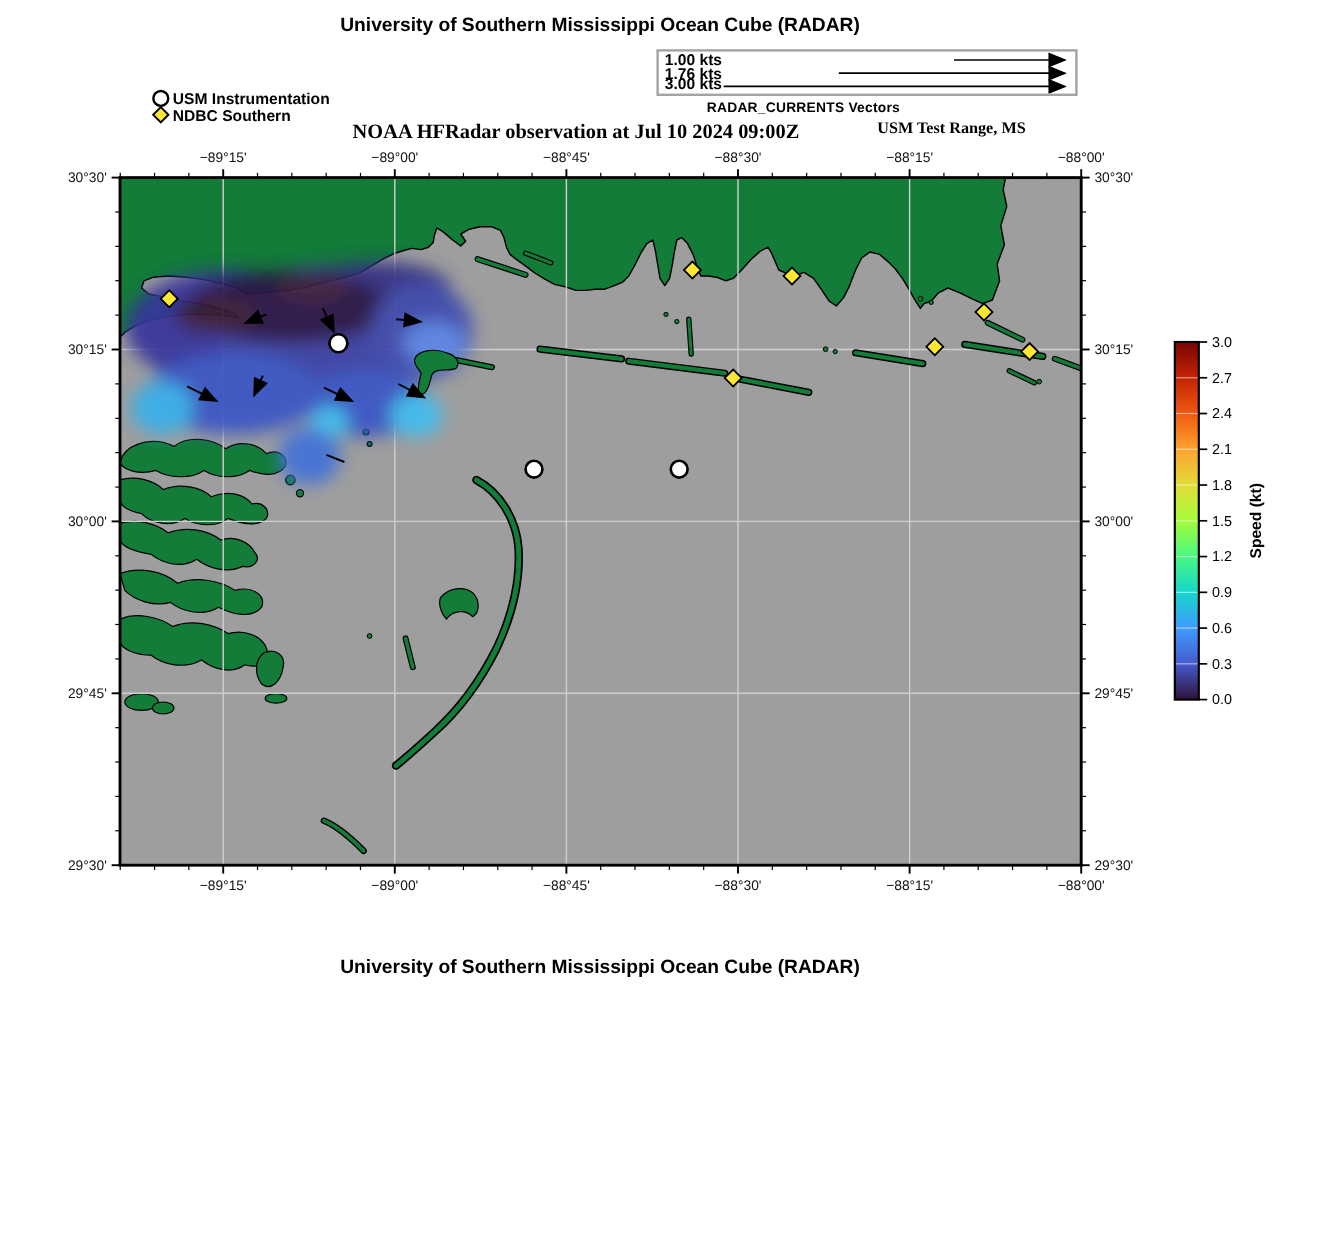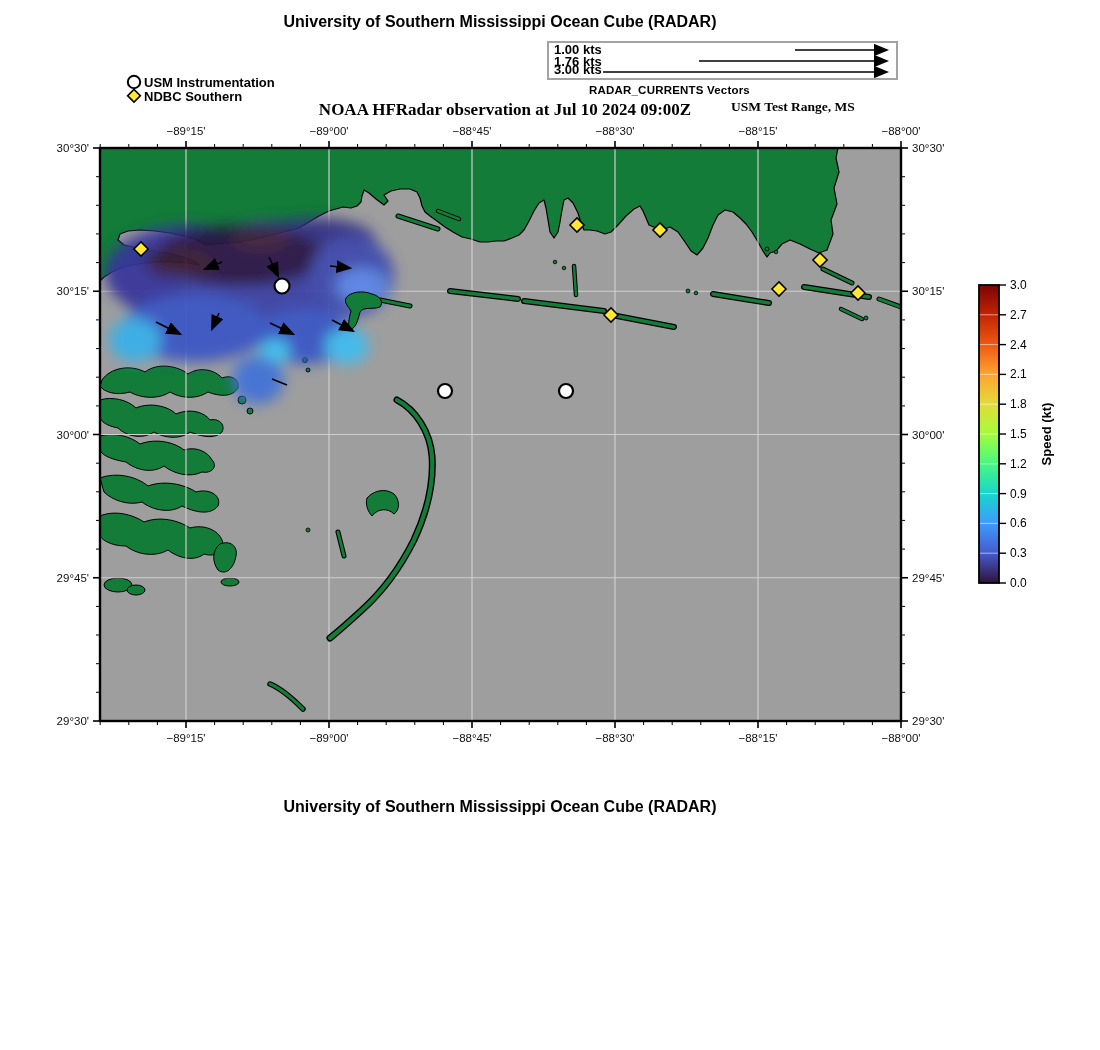--- a/index.html
+++ b/index.html
@@ -3,21 +3,21 @@
 <meta charset="utf-8">
 <style>
   html,body{margin:0;padding:0;background:#ffffff;}
   body{width:1100px;height:1050px;position:relative;font-family:"Liberation Sans",sans-serif;color:#000;}
   .abs{position:absolute;}
   .title{font-size:16px;font-weight:700;white-space:nowrap;transform:translateX(-50%);}
   .legend-label{font-size:13px;font-weight:700;white-space:nowrap;}
   .vbox{left:547px;top:41px;width:351px;height:39px;border:2px solid #a3a3a3;box-sizing:border-box;}
   .vrow{position:absolute;left:5px;font-size:13px;font-weight:700;line-height:12px;white-space:nowrap;}
   .vcaption{left:547px;top:84px;font-size:11.5px;font-weight:700;letter-spacing:0.2px;margin-left:42px;}
-  .subtitle{left:505px;top:100px;transform:translateX(-50%);font-family:"Liberation Serif",serif;font-size:17px;font-weight:700;white-space:nowrap;}
+  .subtitle{left:480px;top:100px;transform:translateX(-50%);font-family:"Liberation Serif",serif;font-size:17px;font-weight:700;white-space:nowrap;}
   .region{left:731px;top:99px;font-family:"Liberation Serif",serif;font-size:13.5px;font-weight:700;white-space:nowrap;}
   .footer-title{left:500px;top:798px;}
   svg text{font-family:"Liberation Sans",sans-serif;}
 </style>
 </head>
 <body>
 
 <div class="abs title" style="left:500px;top:13px;">University of Southern Mississippi Ocean Cube (RADAR)</div>
 
 <div class="abs" style="left:125px;top:36px;width:200px;height:34px;margin-top:37px;">

